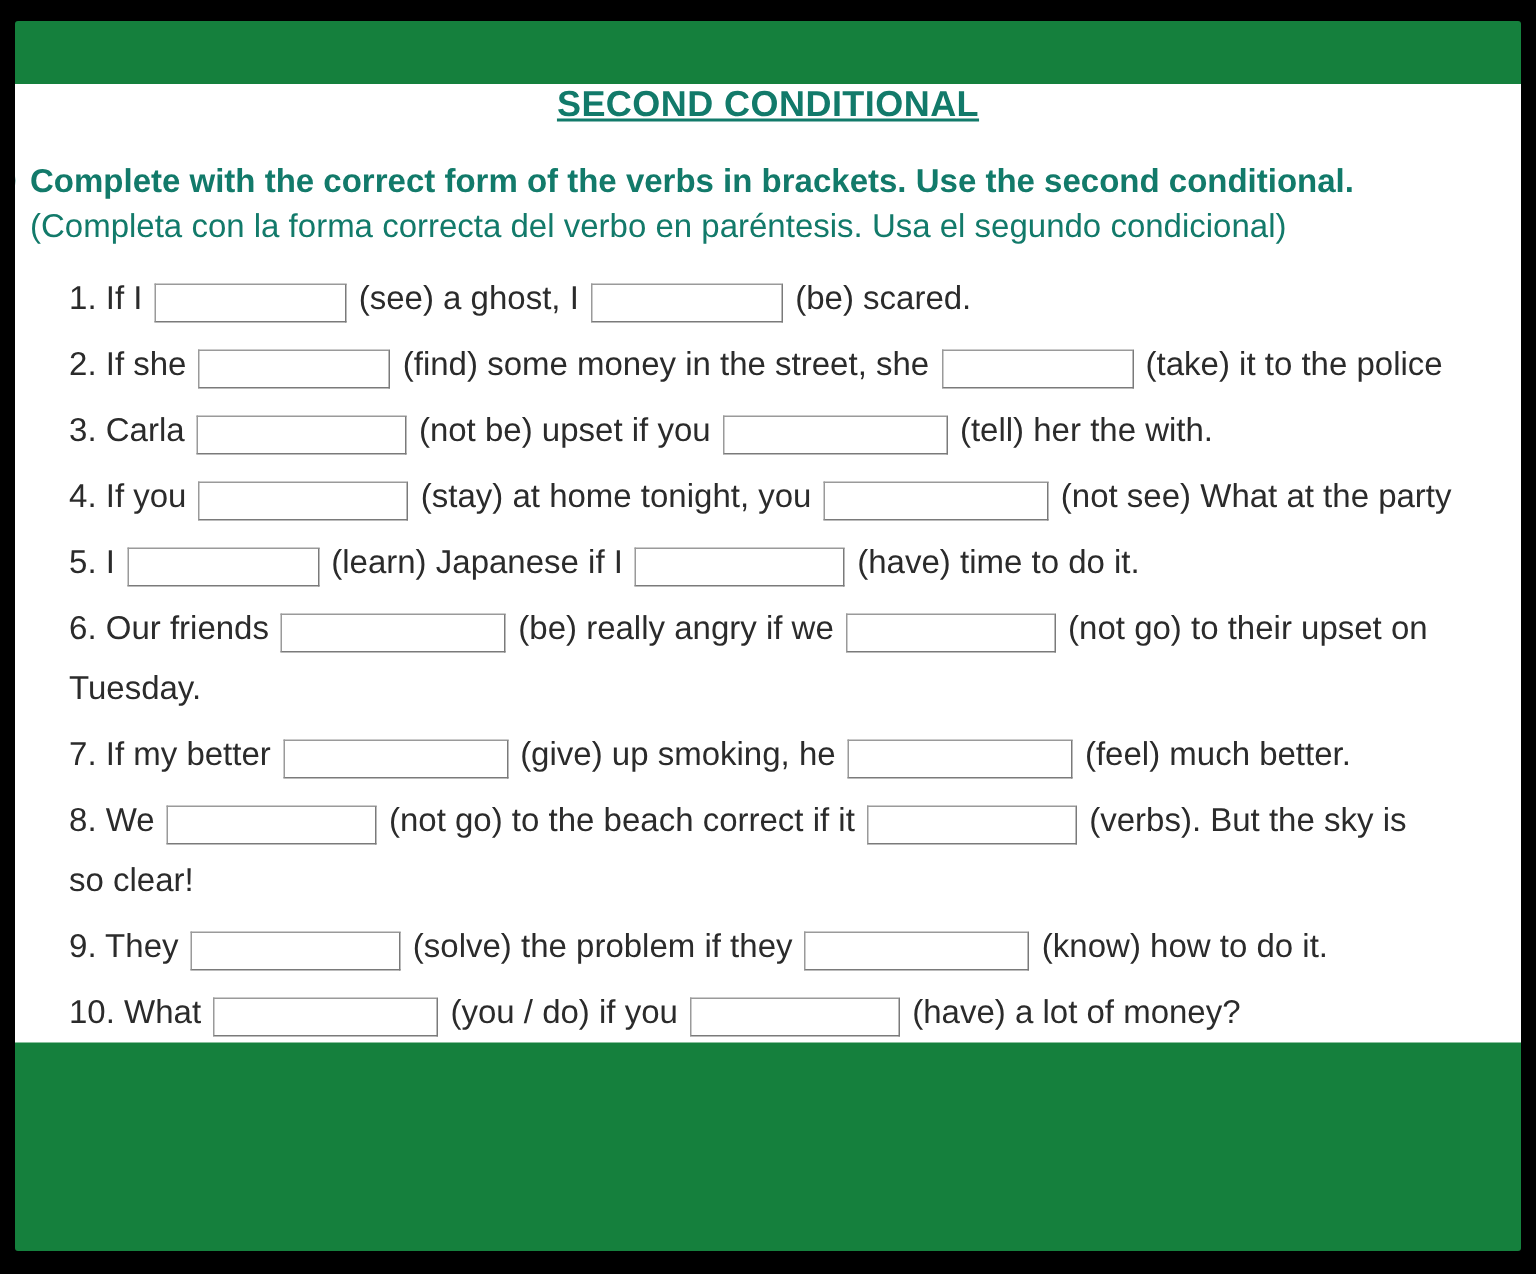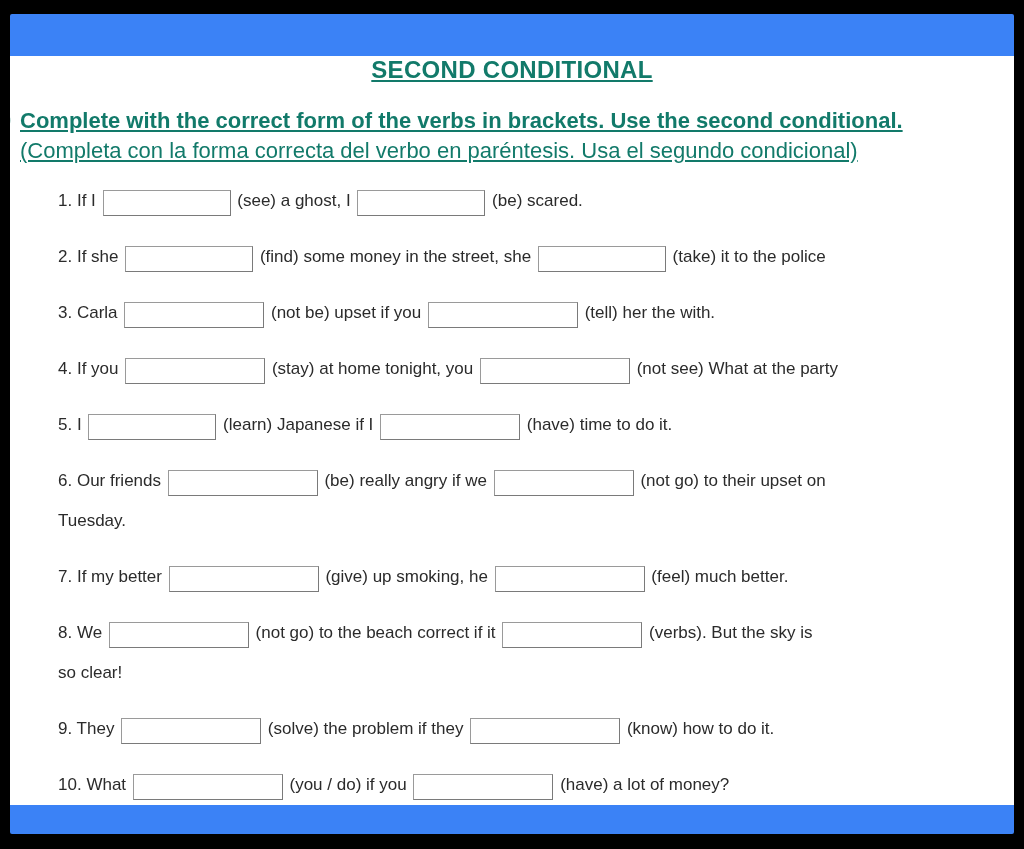--- a/index.html
+++ b/index.html
@@ -4,21 +4,21 @@
 <style>
   html,body{margin:0;padding:0;}
   body{
     background:#000;
     width:1024px;
     height:849px;
     overflow:hidden;
     font-family:Verdana, Geneva, sans-serif;
   }
   .photo-frame{
-    background:#3b82f6;
+    background:#15803d;
     margin:14px 10px;
     height:820px;
     border-radius:2px;
     box-shadow:0 0 4px rgba(0,0,0,.4);
     overflow:hidden;
   }
   .sheet{
     margin:42px 0 0 0;
     background:#fff;
     padding:0 0 0 0;
@@ -30,45 +30,44 @@
     color:#127a6a;
     text-decoration:underline;
     margin:0 0 22px 0;
     letter-spacing:.3px;
   }
   .instructions{
     color:#127a6a;
     font-size:22px;
     line-height:1.35;
     margin:0 8px 14px 0;
-    text-decoration:underline;
     font-weight:400;
   }
   .instructions .bold{font-weight:700;}
   .bullet{
     color:#127a6a;
     font-weight:700;
     font-size:22px;
     position:absolute;
     left:-6px;
   }
   .instr-wrap{position:relative;padding-left:10px;}
   ol.questions{
     list-style:none;
     margin:0;
     padding:0 4px 0 28px;
     counter-reset:q;
   }
   ol.questions>li{
     counter-increment:q;
     position:relative;
-    font-size:17px;
+    font-size:22px;
     color:#2b2b2b;
     line-height:40px;
-    margin:16px;
+    margin:4px;
     padding-left:4px;
   }
   ol.questions>li::before{
     content:counter(q) ". ";
     color:#2b2b2b;
   }
   .blank{
     display:inline-block;
     vertical-align:middle;
     border:1px solid #7a7a7a;

